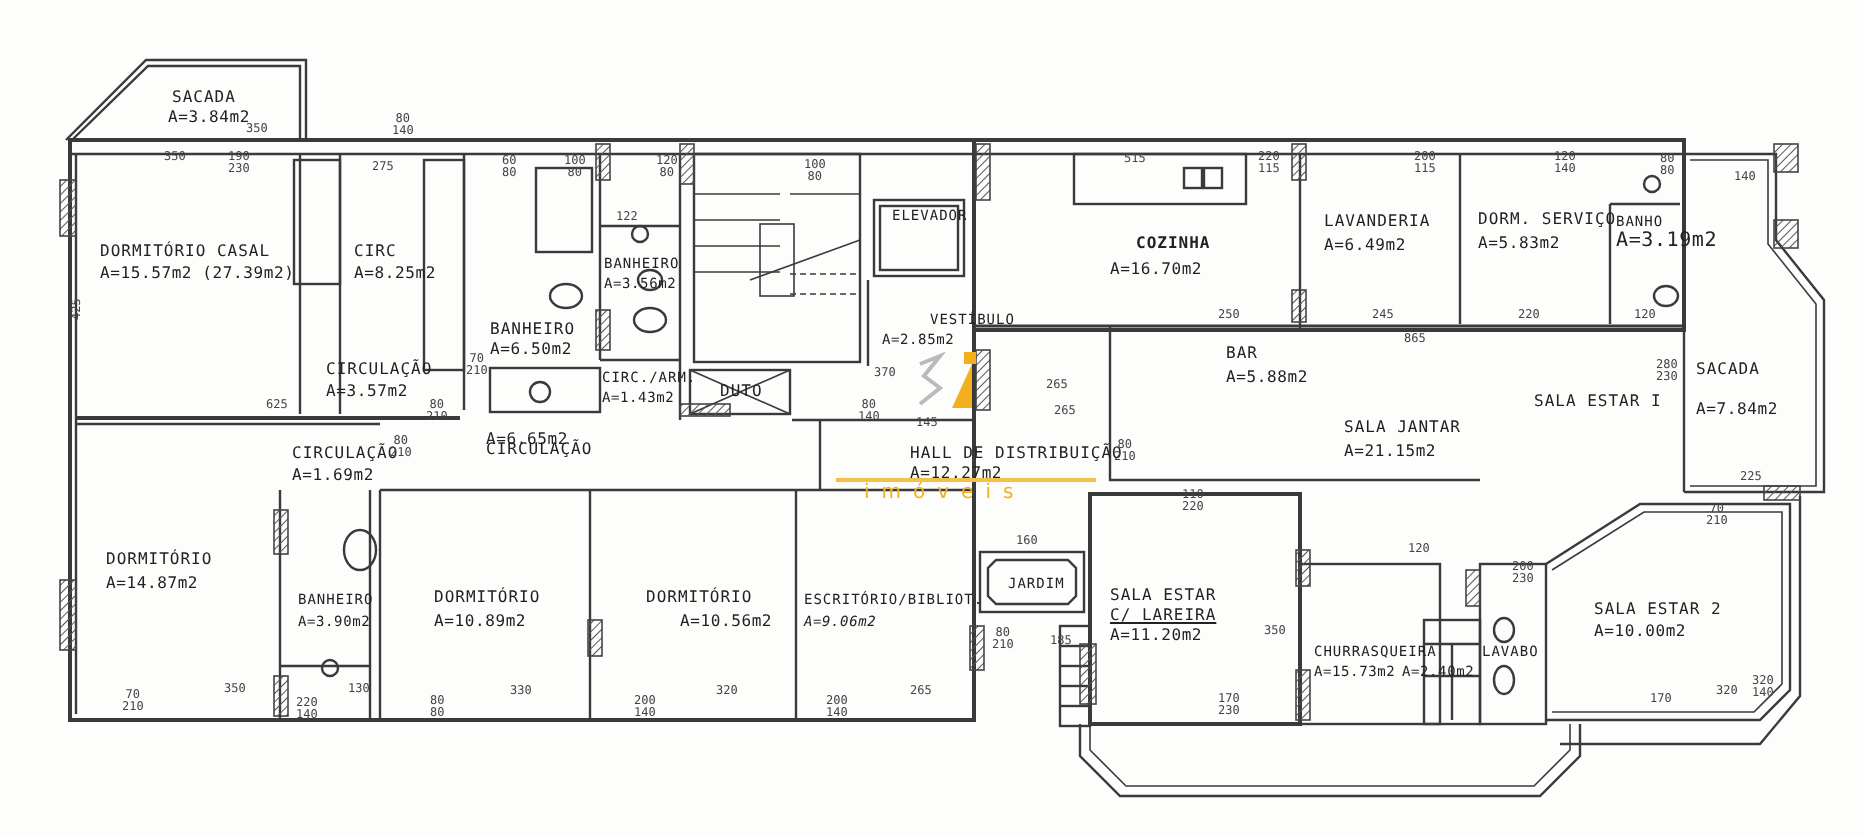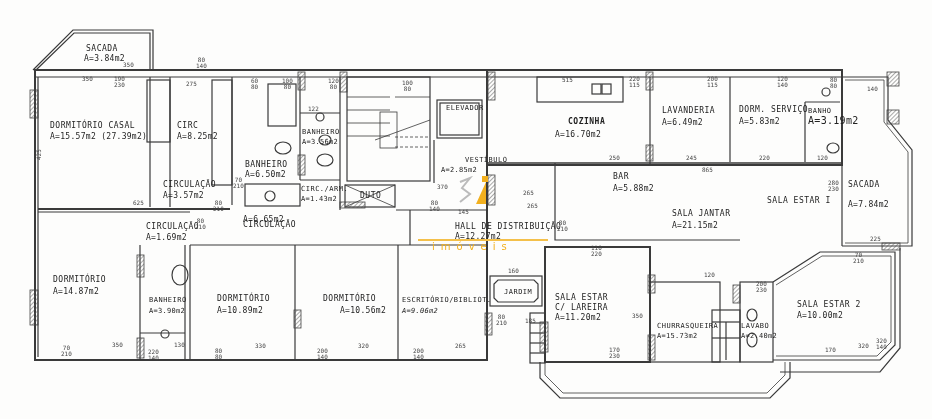--- a/index.html
+++ b/index.html
@@ -237,28 +237,28 @@
 
   <div class="lbl" style="left:323px;top:294px;">DORMITÓRIO</div>
   <div class="area" style="left:330px;top:306px;margin-left:10px;">A=10.56m2</div>
 
   <div class="lbl" style="left:402px;top:295px;font-size:7px;">ESCRITÓRIO/BIBLIOT.</div>
   <div class="area" style="left:402px;top:306px;font-size:7px;font-style:italic;">A=9.06m2</div>
 
   <div class="lbl" style="left:504px;top:287px;font-size:7px;">JARDIM</div>
 
   <div class="lbl" style="left:555px;top:293px;text-align:center;">SALA ESTAR</div>
-  <div class="lbl" style="left:555px;top:303px;">C/ LAREIRA</div>
+  <div class="lbl" style="left:555px;top:303px;text-decoration:underline;">C/ LAREIRA</div>
   <div class="area" style="left:555px;top:313px;">A=11.20m2</div>
 
   <div class="lbl" style="left:657px;top:321px;font-size:7px;">CHURRASQUEIRA</div>
   <div class="area" style="left:657px;top:331px;font-size:7px;">A=15.73m2</div>
 
   <div class="lbl" style="left:741px;top:321px;font-size:7px;">LAVABO</div>
-  <div class="area" style="left:741px;top:331px;font-size:7px;">A=2.40m2</div>
+  <div class="area" style="left:701px;top:331px;font-size:7px;">A=2.40m2</div>
 
   <div class="lbl" style="left:797px;top:300px;">SALA ESTAR 2</div>
   <div class="area" style="left:797px;top:311px;">A=10.00m2</div>
 
   <div class="dim" style="left:123px;top:62px;">350</div>
   <div class="dim" style="left:82px;top:76px;">350</div>
   <div class="dim" style="left:114px;top:76px;">190
 230</div>
   <div class="dim" style="left:196px;top:57px;">80
 140</div>

